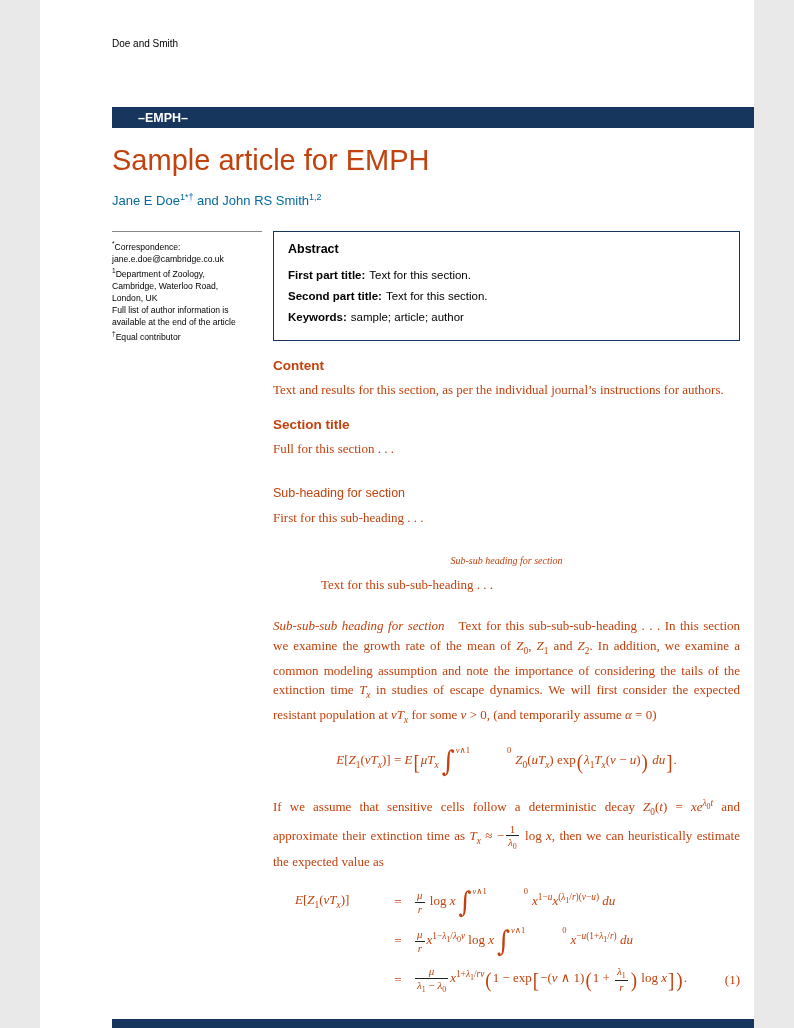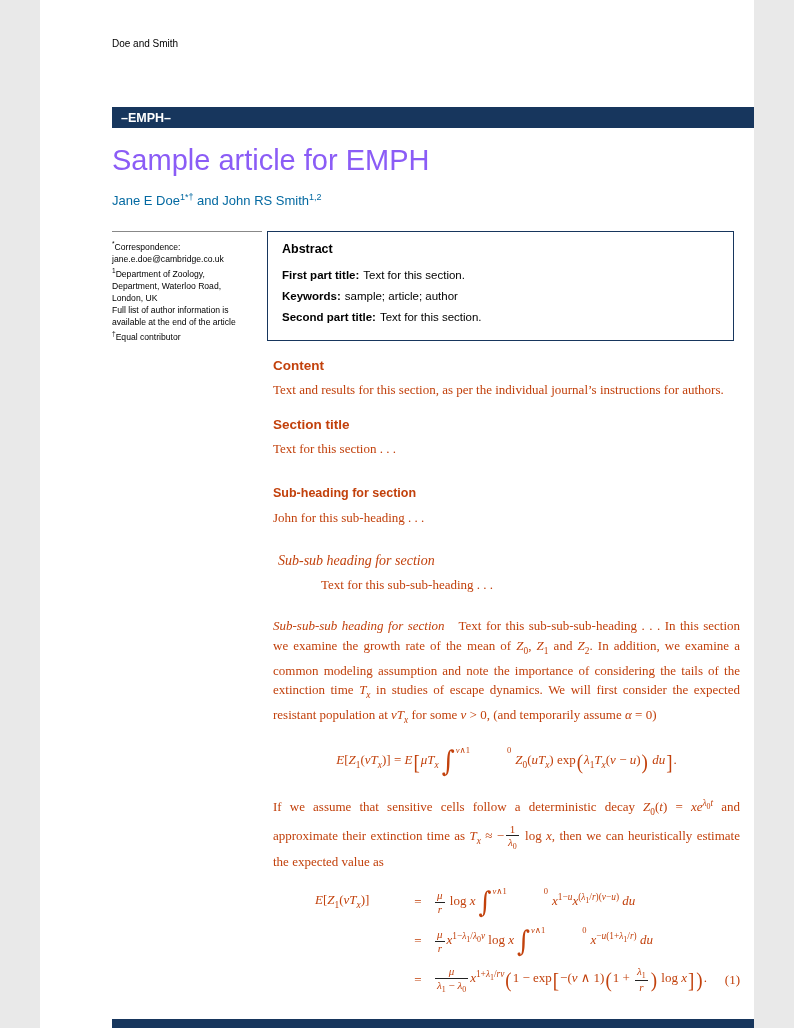--- a/index.html
+++ b/index.html
@@ -10,61 +10,61 @@
     font-family:"Liberation Serif", serif;
   }
   .running-head {
     position:absolute; left:72px; top:38px;
     font-family:"Liberation Sans", sans-serif; font-size:10px; color:#000;
   }
   .banner {
     position:absolute; left:72px; top:107px; width:650px; height:21px;
     background:#17365D; color:#fff; display:flex; align-items:center;
     font-family:"Liberation Sans", sans-serif; font-weight:bold; font-size:12.5px;
-    padding-left:9px;
+    padding-left:26px;
     text-align:right;
   }
   .title {
     position:absolute; left:72px; top:144px; margin:0;
-    font-family:"Liberation Sans", sans-serif; font-weight:500; font-size:29px; color:#8b5cf6;
+    font-family:"Liberation Sans", sans-serif; font-weight:500; font-size:29px; color:#c2410c;
   }
   .authors {
     position:absolute; left:72px; top:192px;
     font-family:"Liberation Sans", sans-serif; font-size:13px; color:#0369a1;
   }
   .authors sup { font-size:9px; }
   .sidenote {
     position:absolute; left:72px; top:231px; width:150px;
     border-top:1px solid #888; padding-top:6px;
     font-family:"Liberation Sans", sans-serif; font-size:8.6px; line-height:11.8px; color:#000;
   }
   .sidenote sup { font-size:6.5px; }
   .abstract-box {
-    position:absolute; left:227px; top:231px; width:467px;
+    position:absolute; left:233px; top:231px; width:467px;
     border:1px solid #17365D; padding:10px 14px 12px;
     font-family:"Liberation Sans", sans-serif; color:#000;
   }
   .abs-title { font-weight:bold; font-size:12.5px; margin-bottom:9px; }
   .abs-item { font-size:11.5px; line-height:21px; }
   .abs-label { font-weight:bold; margin-right:4px; }
   .body-col {
     position:absolute; left:233px; top:356px; width:467px;
     font-size:13px; line-height:19.5px; color:#c2410c;
   }
   .body-col h2 {
     font-family:"Liberation Sans", sans-serif; font-size:13.5px; font-weight:bold;
     margin:0 0 4px;
   }
   .body-col h3 {
-    font-family:"Liberation Sans", sans-serif; font-size:12.5px; font-weight:bold;
+    font-family:"Liberation Sans", sans-serif; font-size:12.5px; font-weight:normal;
     margin:8px 0 4px;
   }
   .body-col h4 {
-    font-family:"Liberation Serif", serif; font-style:italic; font-size:14px;
-    font-weight:normal; margin:0 5px 4px;
+    font-family:"Liberation Serif", serif; font-style:italic; font-size:10px;
+    font-weight:normal; margin:0 11px 4px;text-align:center;
   }
   .body-col p { margin:0 0 16px; text-align:justify; }
   p.sp26 { margin-bottom:26px; }
   p.sp24 { margin-bottom:24px; }
   p.sp22 { margin-bottom:22px;margin-left:48px; }
   .runin-head { font-style:italic; margin-right:14px; }
   
   i { font-family:"Liberation Serif", serif; }
   sup { font-size:0.72em; }
   sub { font-size:0.72em; }
@@ -85,21 +85,21 @@
     height:30px; font-size:8.5px; line-height:1; margin-left:1px;gap:40px;
   }
   .lims .lo { margin-left:-3px; }
   .bg {
     display:inline-block; font-size:19px; line-height:1; vertical-align:middle;
     transform:scaleY(1.12); margin:0 1px; font-weight:normal;
   }
   .disp-eq { text-align:center; margin:4px 0 18px; }
   .eqnarray { margin:2px 0 0; padding-left:22px; }
   .eqrow { display:flex; align-items:center; margin:9px 0; }
-  .eq-lhs { width:88px;margin-left:20px; }
+  .eq-lhs { width:88px; }
   .eq-rel { width:30px; text-align:center; }
   .eq-rhs { flex:1; }
   .eq-num { width:30px; text-align:right; }
   .footer-bar {
     position:absolute; left:72px; top:1019px; width:650px; height:9px;
     background:#17365D;
   }
 </style>
 </head>
 <body>
@@ -113,50 +113,50 @@
   </div>
 
   <h1 class="title">Sample article for EMPH</h1>
 
   <div class="authors">Jane E Doe<sup>1*†</sup> and John RS Smith<sup>1,2</sup></div>
 
   <aside class="sidenote">
     <div class="sn-line"><sup>*</sup>Correspondence:</div>
     <div class="sn-line">jane.e.doe@cambridge.co.uk</div>
     <div class="sn-line"><sup>1</sup>Department of Zoology,</div>
-    <div class="sn-line">Department, Waterloo Road,</div>
+    <div class="sn-line">Cambridge, Waterloo Road,</div>
     <div class="sn-line">London, UK</div>
     <div class="sn-line">Full list of author information is</div>
     <div class="sn-line">available at the end of the article</div>
     <div class="sn-line"><sup>†</sup>Equal contributor</div>
   </aside>
 
   <section class="abstract-box">
     <div class="abs-title">Abstract</div>
     <div class="abs-item">
       <span class="abs-label">First part title:</span><span>Text for this section.</span>
     </div>
     <div class="abs-item">
+      <span class="abs-label">Second part title:</span><span>Text for this section.</span>
+    </div>
+    <div class="abs-item">
       <span class="abs-label">Keywords:</span><span>sample; article; author</span>
-    </div>
-    <div class="abs-item">
-      <span class="abs-label">Second part title:</span><span>Text for this section.</span>
     </div>
   </section>
 
   <main class="body-col">
 
     <h2>Content</h2>
     <p>Text and results for this section, as per the individual journal’s instructions for authors.</p>
 
     <h2>Section title</h2>
-    <p class="sp26">Text for this section . . .</p>
+    <p class="sp26">Full for this section . . .</p>
 
     <h3>Sub-heading for section</h3>
-    <p class="sp24">John for this sub-heading . . .</p>
+    <p class="sp24">First for this sub-heading . . .</p>
 
     <h4>Sub-sub heading for section</h4>
     <p class="sp22">Text for this sub-sub-heading . . .</p>
 
     <p>
       <span class="runin-head">Sub-sub-sub heading for section</span><span>Text for this sub-sub-sub-heading . . . In this section we examine the growth rate of the mean of <i>Z</i><sub>0</sub>, <i>Z</i><sub>1</sub> and <i>Z</i><sub>2</sub>. In addition, we examine a common modeling assumption and note the importance of considering the tails of the extinction time <i>T<sub>x</sub></i> in studies of escape dynamics. We will first consider the expected resistant population at <i>vT<sub>x</sub></i> for some <i>v</i> &gt; 0, (and temporarily assume <i>α</i> = 0)</span>
     </p>
 
     <div class="disp-eq"><i>E</i>[<i>Z</i><sub>1</sub>(<i>vT<sub>x</sub></i>)] = <i>E</i><span class="bg">[</span><i>μT<sub>x</sub></i><span class="intgrp">
           <span class="int">∫</span>

